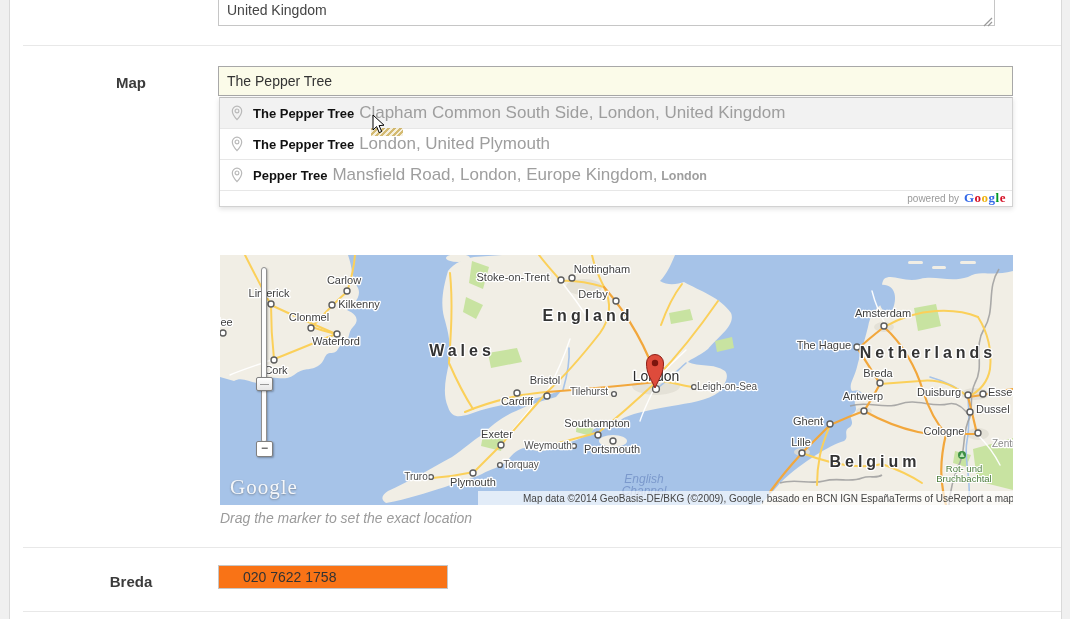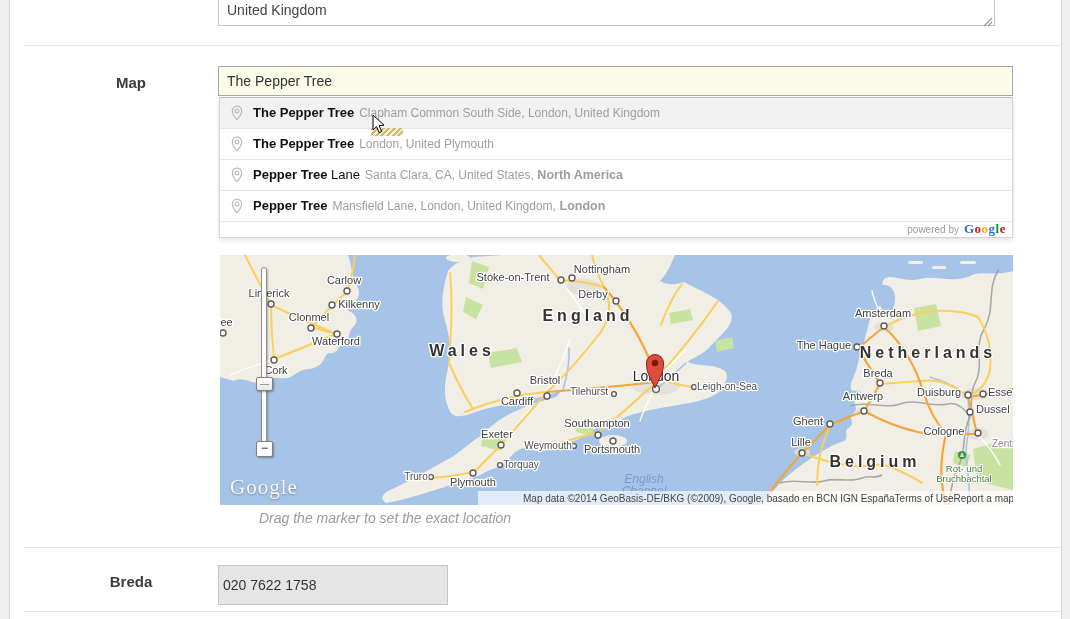--- a/index.html
+++ b/index.html
@@ -26,21 +26,21 @@
 
   
   .dropdown{position:absolute;left:219px;top:97px;width:794px;box-sizing:border-box;background:#fff;
     border:1px solid #d2d2d2;border-top:1px solid #bdbdbd;z-index:6;box-shadow:0 2px 5px rgba(0,0,0,.12);}
   .ac-item{height:30px;line-height:30px;padding-left:33px;position:relative;
     border-bottom:1px solid #e7e7e7;font-size:13px;white-space:nowrap;overflow:hidden;cursor:pointer;}
   .ac-item.hl{background:#f2f2f2;}
   .ac-item .pin{position:absolute;left:11px;top:7px;}
   .ac-main{color:#111;font-weight:bold;}
   .ac-rest{color:#111;}
-  .ac-sec{color:#9e9e9e;font-size:12px;margin-left:5px;}
+  .ac-sec{color:#9e9e9e;font-size:17px;margin-left:5px;}
   .ac-secb{color:#9e9e9e;font-size:12.5px;font-weight:bold;}
   .powered{height:14px;display:flex;justify-content:flex-end;align-items:center;
     padding:0 6px 1px 0;font-size:10px;color:#9a9a9a;}
   .glogo{font-family:"Liberation Serif",serif;font-size:13px;font-weight:bold;margin-left:5px;letter-spacing:.5px;}
 
   
   .map{position:absolute;left:220px;top:255px;width:793px;height:250px;overflow:hidden;
     background:#a6c3e8;z-index:1;}
   .map svg{display:block;}
   .map text{font-family:"Liberation Sans",sans-serif;}
@@ -63,25 +63,25 @@
     border:1px solid #808080;box-sizing:border-box;border-radius:2px;text-align:center;line-height:13px;
     font-size:12px;font-weight:bold;color:#666;box-shadow:1px 1px 2px rgba(0,0,0,.3);cursor:pointer;}
 
   .wm{position:absolute;left:10px;bottom:5px;font-family:"Liberation Serif",serif;font-size:21px;
     color:rgba(255,255,255,.92);text-shadow:0 1px 2px rgba(80,80,80,.55);letter-spacing:1px;}
   .attr{position:absolute;left:258px;right:0;bottom:0;height:14px;background:rgba(255,255,255,.68);
     display:flex;align-items:center;font-size:10px;color:#454545;padding:0 5px;white-space:nowrap;}
   .attr .t1{flex:1;padding-left:40px;}
   .attr a{color:#454545;text-decoration:none;margin-left:0;}
 
-  .hint{position:absolute;left:220px;top:510px;font-style:italic;font-size:14px;color:#9b9b9b;margin-left:39px;}
-
-  .phone-input{position:absolute;left:218px;top:565px;width:230px;height:40px;box-sizing:border-box;
-    border:1px solid #c6c6c6;background:#e5e5e5;font-family:"Liberation Sans",sans-serif;
-    font-size:14px;color:#333;padding:0 4px;outline:none;}
+  .hint{position:absolute;left:220px;top:510px;font-style:italic;font-size:14px;color:#9b9b9b;}
+
+  .phone-input{position:absolute;left:218px;top:565px;width:230px;height:24px;box-sizing:border-box;
+    border:1px solid #c6c6c6;background:#f97316;font-family:"Liberation Sans",sans-serif;
+    font-size:14px;color:#333;padding:0 24px;outline:none;}
 
   .cursor{position:absolute;left:372px;top:114px;z-index:9;}
   .cursor-hatch{position:absolute;left:371px;top:128px;width:32px;height:8px;z-index:8;opacity:.8;
     background:repeating-linear-gradient(135deg,#c9a94e 0 2px,#f3ecd6 2px 4px);border-radius:1px;}
 </style>
 </head>
 <body>
 
 <div class="stage">
 
@@ -103,24 +103,21 @@
   <div class="dropdown">
     <div>
         <div class="ac-item hl"><svg class="pin" width="12" height="16" viewBox="0 0 12 16">
             <path d="M6 1.2 C3.4 1.2 1.3 3.3 1.3 5.9 C1.3 9.4 6 14.6 6 14.6 S10.7 9.4 10.7 5.9 C10.7 3.3 8.6 1.2 6 1.2 Z M6 7.8 A1.9 1.9 0 1 1 6 4 A1.9 1.9 0 0 1 6 7.8 Z" fill="none" stroke="#b9b9b9" stroke-width="1.2"></path>
           </svg><span class="ac-main">The Pepper Tree</span><span class="ac-rest"></span><span class="ac-sec">Clapham Common South Side, London, United Kingdom</span> <span class="ac-secb"></span></div>
         <div class="ac-item"><svg class="pin" width="12" height="16" viewBox="0 0 12 16">
             <path d="M6 1.2 C3.4 1.2 1.3 3.3 1.3 5.9 C1.3 9.4 6 14.6 6 14.6 S10.7 9.4 10.7 5.9 C10.7 3.3 8.6 1.2 6 1.2 Z M6 7.8 A1.9 1.9 0 1 1 6 4 A1.9 1.9 0 0 1 6 7.8 Z" fill="none" stroke="#b9b9b9" stroke-width="1.2"></path>
           </svg><span class="ac-main">The Pepper Tree</span><span class="ac-rest"></span><span class="ac-sec">London, United Plymouth</span> <span class="ac-secb"></span></div>
         <div class="ac-item"><svg class="pin" width="12" height="16" viewBox="0 0 12 16">
             <path d="M6 1.2 C3.4 1.2 1.3 3.3 1.3 5.9 C1.3 9.4 6 14.6 6 14.6 S10.7 9.4 10.7 5.9 C10.7 3.3 8.6 1.2 6 1.2 Z M6 7.8 A1.9 1.9 0 1 1 6 4 A1.9 1.9 0 0 1 6 7.8 Z" fill="none" stroke="#b9b9b9" stroke-width="1.2"></path>
-          </svg><span class="ac-main">Pepper Tree</span><span class="ac-rest"> Lane</span><span class="ac-sec">Santa Clara, CA, United States,</span> <span class="ac-secb">North America</span></div>
-        <div class="ac-item"><svg class="pin" width="12" height="16" viewBox="0 0 12 16">
-            <path d="M6 1.2 C3.4 1.2 1.3 3.3 1.3 5.9 C1.3 9.4 6 14.6 6 14.6 S10.7 9.4 10.7 5.9 C10.7 3.3 8.6 1.2 6 1.2 Z M6 7.8 A1.9 1.9 0 1 1 6 4 A1.9 1.9 0 0 1 6 7.8 Z" fill="none" stroke="#b9b9b9" stroke-width="1.2"></path>
-          </svg><span class="ac-main">Pepper Tree</span><span class="ac-rest"></span><span class="ac-sec">Mansfield Lane, London, United Kingdom,</span> <span class="ac-secb">London</span></div>
+          </svg><span class="ac-main">Pepper Tree</span><span class="ac-rest"></span><span class="ac-sec">Mansfield Road, London, Europe Kingdom,</span> <span class="ac-secb">London</span></div>
       </div>
     <div class="powered">
       <span>powered by</span>
       <span class="glogo"><span style="color: rgb(51, 105, 232);">G</span><span style="color: rgb(213, 15, 37);">o</span><span style="color: rgb(238, 178, 17);">o</span><span style="color: rgb(51, 105, 232);">g</span><span style="color: rgb(0, 153, 37);">l</span><span style="color: rgb(213, 15, 37);">e</span></span>
     </div>
   </div>
 
   <div class="map">
     <svg id="map-svg" width="793" height="250" viewBox="0 0 793 250">
 

